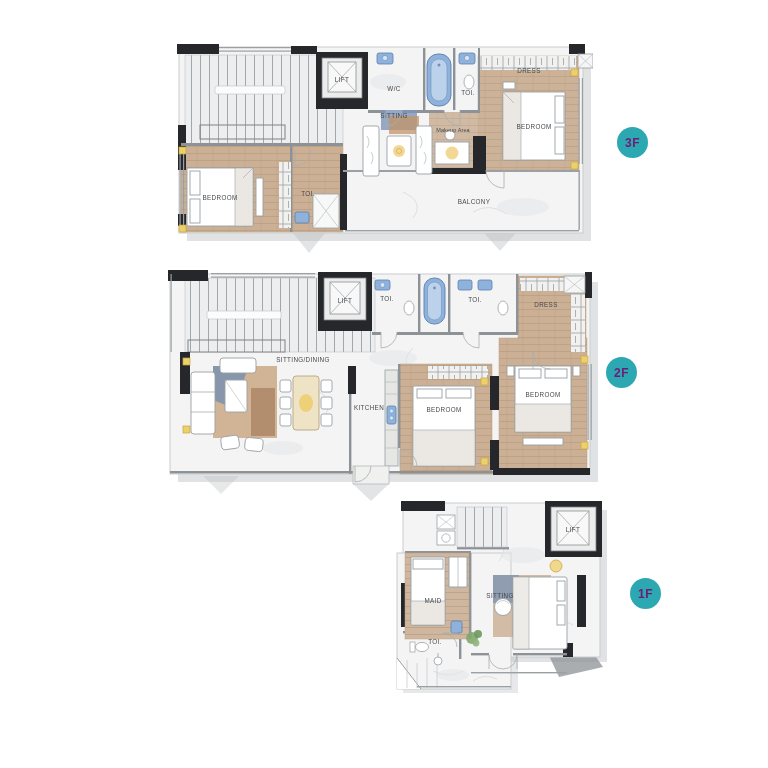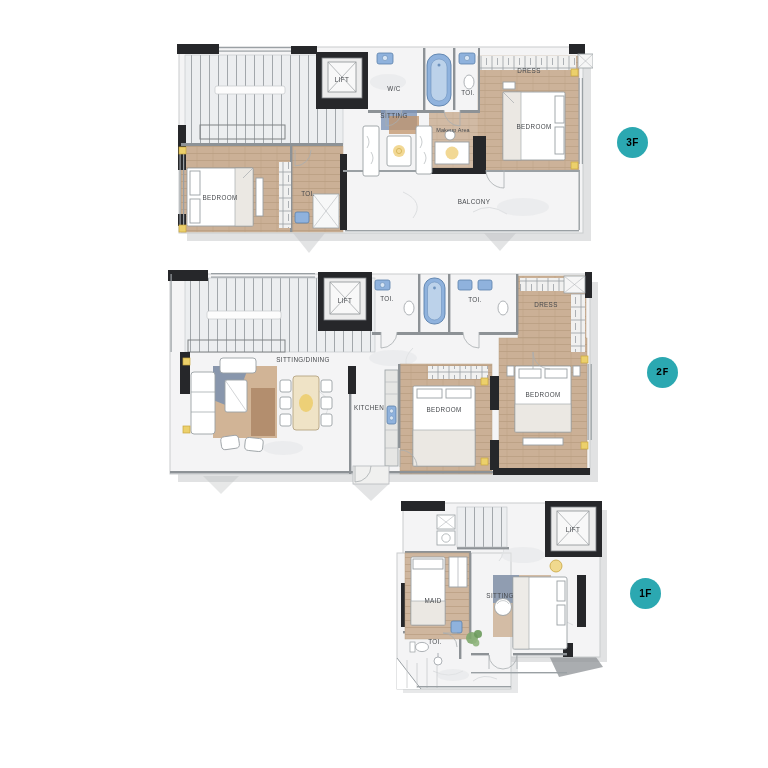--- a/index.html
+++ b/index.html
@@ -6,21 +6,21 @@
   body {
     width:768px; height:768px; background:#ffffff;
     font-family:"Liberation Sans", sans-serif;
     overflow:hidden;
   }
   .canvas { position:relative; width:768px; height:768px; background:#ffffff; overflow:hidden; }
   .plan { position:absolute; }
   .badge {
     position:absolute; width:31px; height:31px; border-radius:50%;
     display:flex; align-items:center; justify-content:center;
-    color:#000000; font-weight:bold; font-size:10px; letter-spacing:.5px;
+    color:#701a75; font-weight:bold; font-size:12px; letter-spacing:.5px;
   }
   .lbl {
     font-family:"Liberation Sans", sans-serif;
     font-size:6.3px; fill:#45484c; letter-spacing:.35px; text-anchor:middle;
   }
   .lbl-sm { font-size:5.5px; letter-spacing:.1px; }
   .furn { fill:#ffffff; stroke:#9aa0a4; stroke-width:.9; }
   .fixture { fill:#8fb2dd; stroke:#5a80ab; stroke-width:.8; }
   .arc { fill:none; stroke:#a8adb0; stroke-width:.8; }
   .vein { fill:none; stroke:#d6d9db; stroke-width:.9; opacity:.9; }
@@ -525,20 +525,20 @@
     <g>
       <path class="arc" d="M96,160 A14,14 0 0 0 110,174 M96,160 L96,174"></path>
       <path class="arc" d="M124,160 A14,14 0 0 1 110,174 M124,160 L124,174"></path>
       <path class="arc" d="M50,138 A14,14 0 0 1 64,152 M50,138 L64,138"></path>
     </g>
   </svg>
 
   <div class="badge" style="left: 617px; top: 127px; background: rgb(43, 168, 177);">
     <span>3F</span>
   </div>
-  <div class="badge" style="left: 647px; top: 357px; background: rgb(43, 168, 177); font-family: Liberation Mono, monospace;">
+  <div class="badge" style="left: 606px; top: 357px; background: rgb(43, 168, 177);">
     <span>2F</span>
   </div>
   <div class="badge" style="left: 630px; top: 578px; background: rgb(43, 168, 177);">
     <span>1F</span>
   </div>
 
 </div>
 
 </body></html>

